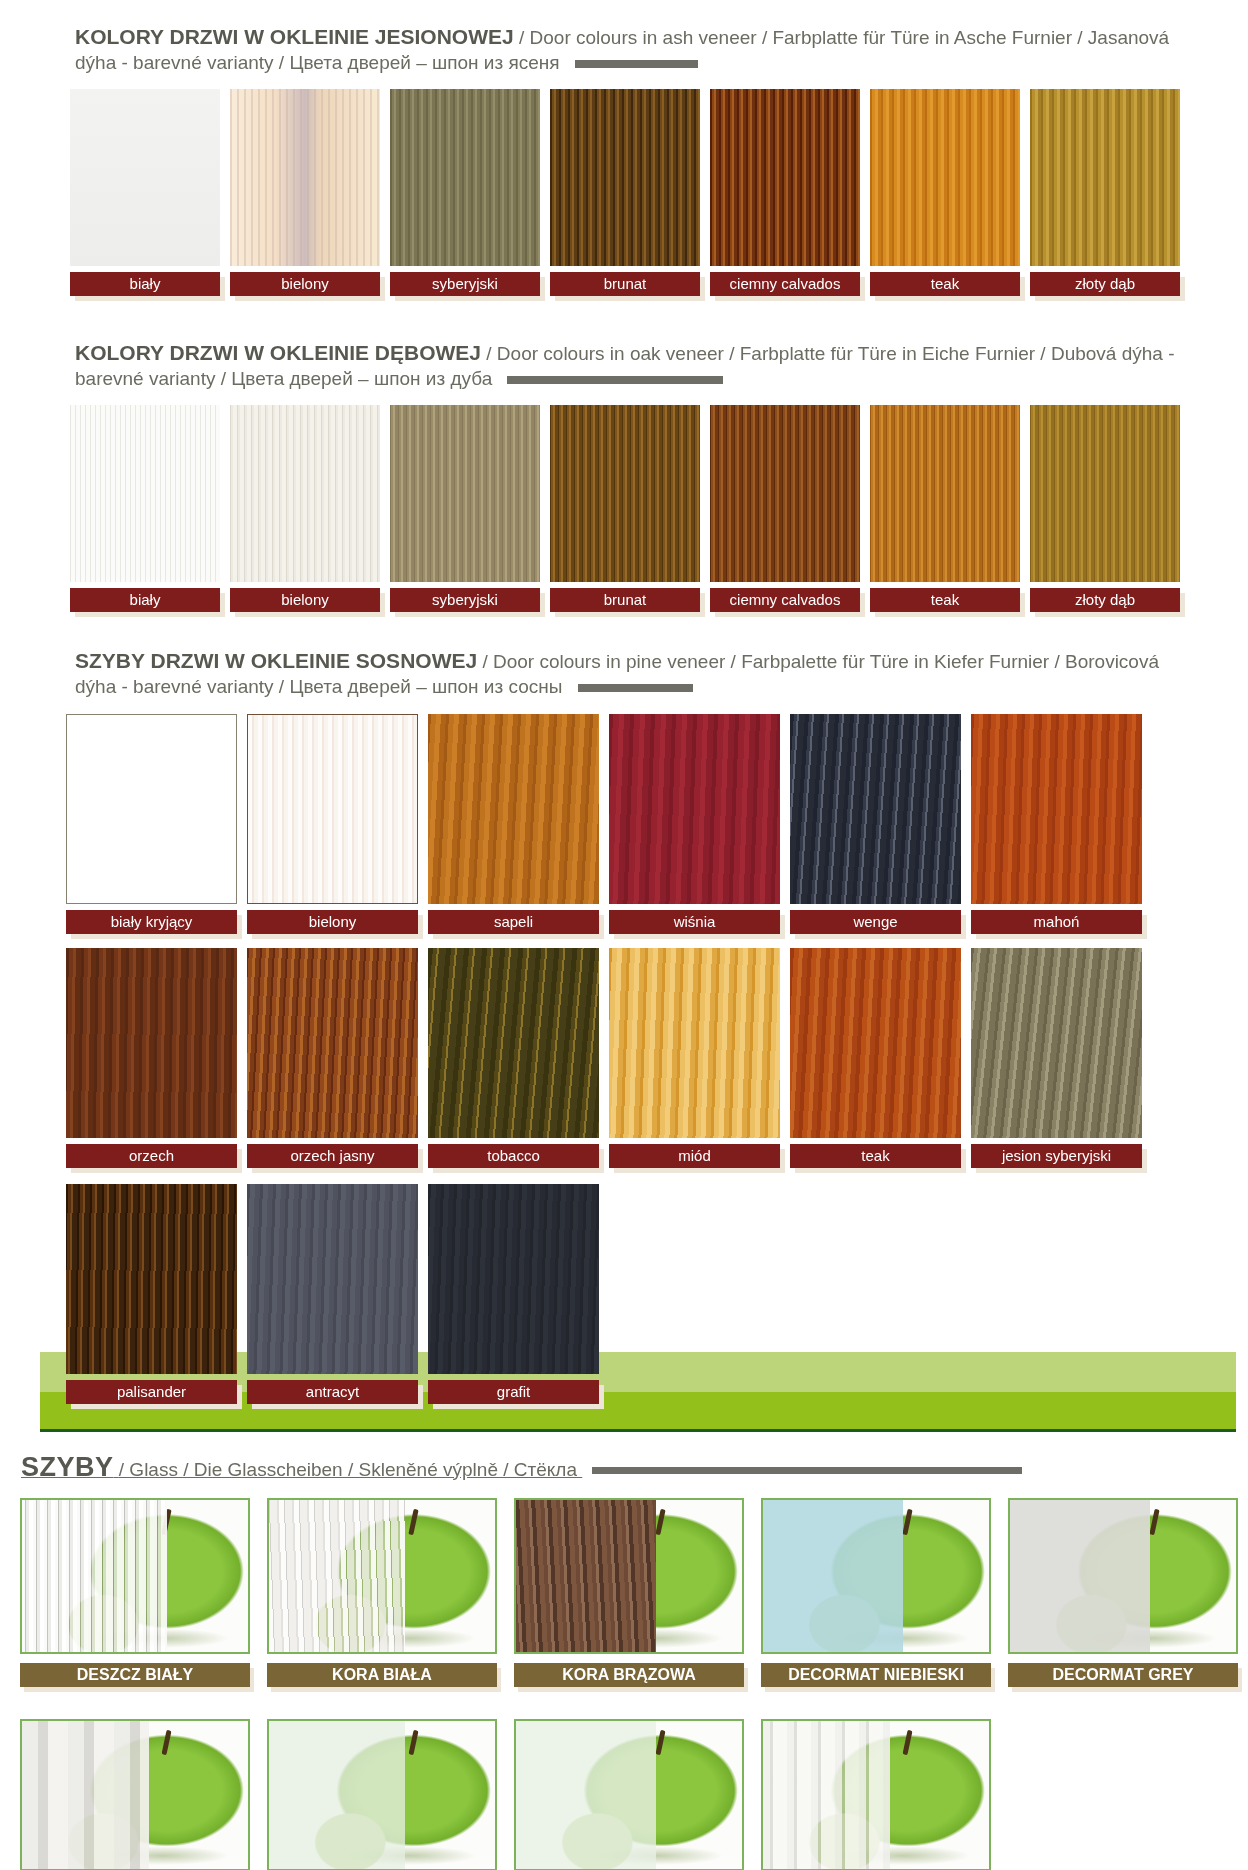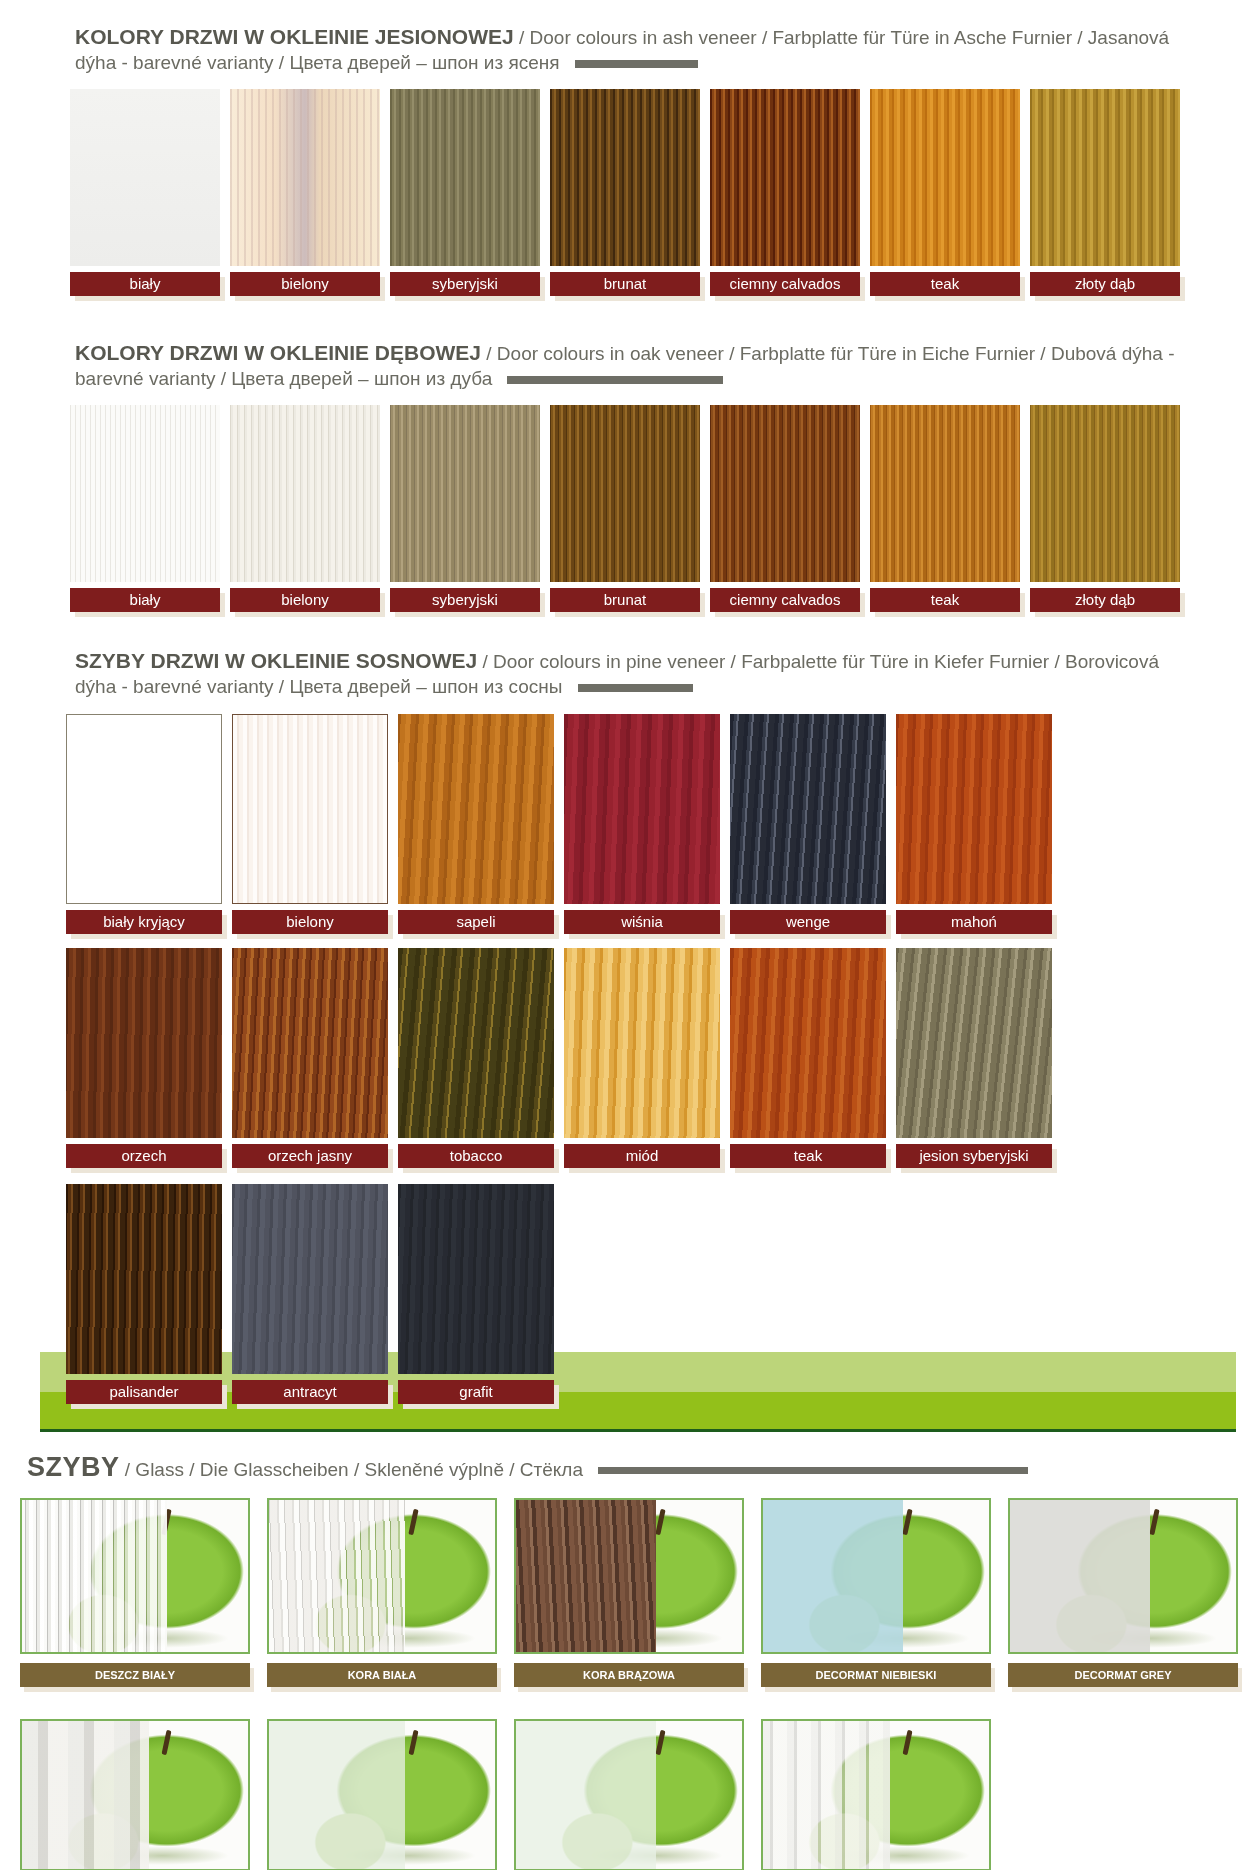--- a/index.html
+++ b/index.html
@@ -10,29 +10,29 @@
   .sec-header{margin:0 60px 14px 75px;color:#6b6b62;font-size:19px;line-height:1.28;}
   .sec-header .hb{font-weight:bold;font-size:21px;color:#585850;}
   .hbar{display:inline-block;height:8px;background:#6e6e66;vertical-align:middle;margin-left:10px;}
   .bar1{width:123px;}
   .bar2{width:216px;}
   .bar3{width:115px;}
   .barg{width:430px;height:7px;}
   .sec1{padding-top:24px;}
   .sec2{margin-top:44px;}
   .sec3{margin-top:36px;}
-  .secg{margin-top:18px;margin-left:27px;margin-right:40px;}
+  .secg{margin-top:18px;margin-left:21px;margin-right:40px;text-decoration:underline;}
   .secg .hb{font-size:27px;letter-spacing:.5px;}
 
   
   .grid{display:flex;gap:10px;margin-left:70px;position:relative;z-index:1;}
   .g6{margin-left:66px;}
   .cell{display:flex;flex-direction:column;}
   .g7 .cell{width:150px;}
-  .g6 .cell{width:156px;}
+  .g6 .cell{width:171px;}
   .swatch{width:100%;box-sizing:border-box;}
   .h177{height:177px;}
   .h190{height:190px;}
   .mt12{margin-top:12px;}
   .mt14{margin-top:14px;}
 
   .slabel{margin-top:6px;height:24px;line-height:24px;text-align:center;color:#ffffff;
           font-size:15px;background:#7f1d1d;box-shadow:5px 5px 0 #ece5d8;}
 
   
@@ -49,21 +49,21 @@
   .gtile2{height:148px;}
   .apple{position:absolute;inset:0;background:
     radial-gradient(42% 9% at 62% 91%, rgba(110,140,60,0.40), rgba(0,0,0,0) 70%),
     radial-gradient(27% 34% at 36% 82%, #b5d37c 0 56%, rgba(0,0,0,0) 59%),
     radial-gradient(56% 62% at 64% 47%, #8cc63f 0 44%, #74b02c 58%, rgba(0,0,0,0) 61%),
     #fcfcfa;}
   .apple::after{content:"";position:absolute;left:63%;top:6%;width:5px;height:17%;
     background:#4a3418;transform:rotate(12deg);border-radius:2px;}
   .goverlay{position:absolute;left:0;top:0;bottom:0;}
   .glabel{margin-top:9px;height:24px;line-height:24px;text-align:center;color:#ffffff;
-          font-weight:bold;font-size:11px;background:#7a6537;box-shadow:4px 5px 0 #ece5d8;}
+          font-weight:bold;font-size:16px;background:#7a6537;box-shadow:4px 5px 0 #ece5d8;}
   .row2gap{margin-top:32px;}
 </style>
 </head>
 <body>
 
 <div class="page">
 
   <div>
     <div class="sec-header sec1">
       <span class="hb">KOLORY DRZWI W OKLEINIE JESIONOWEJ</span>

